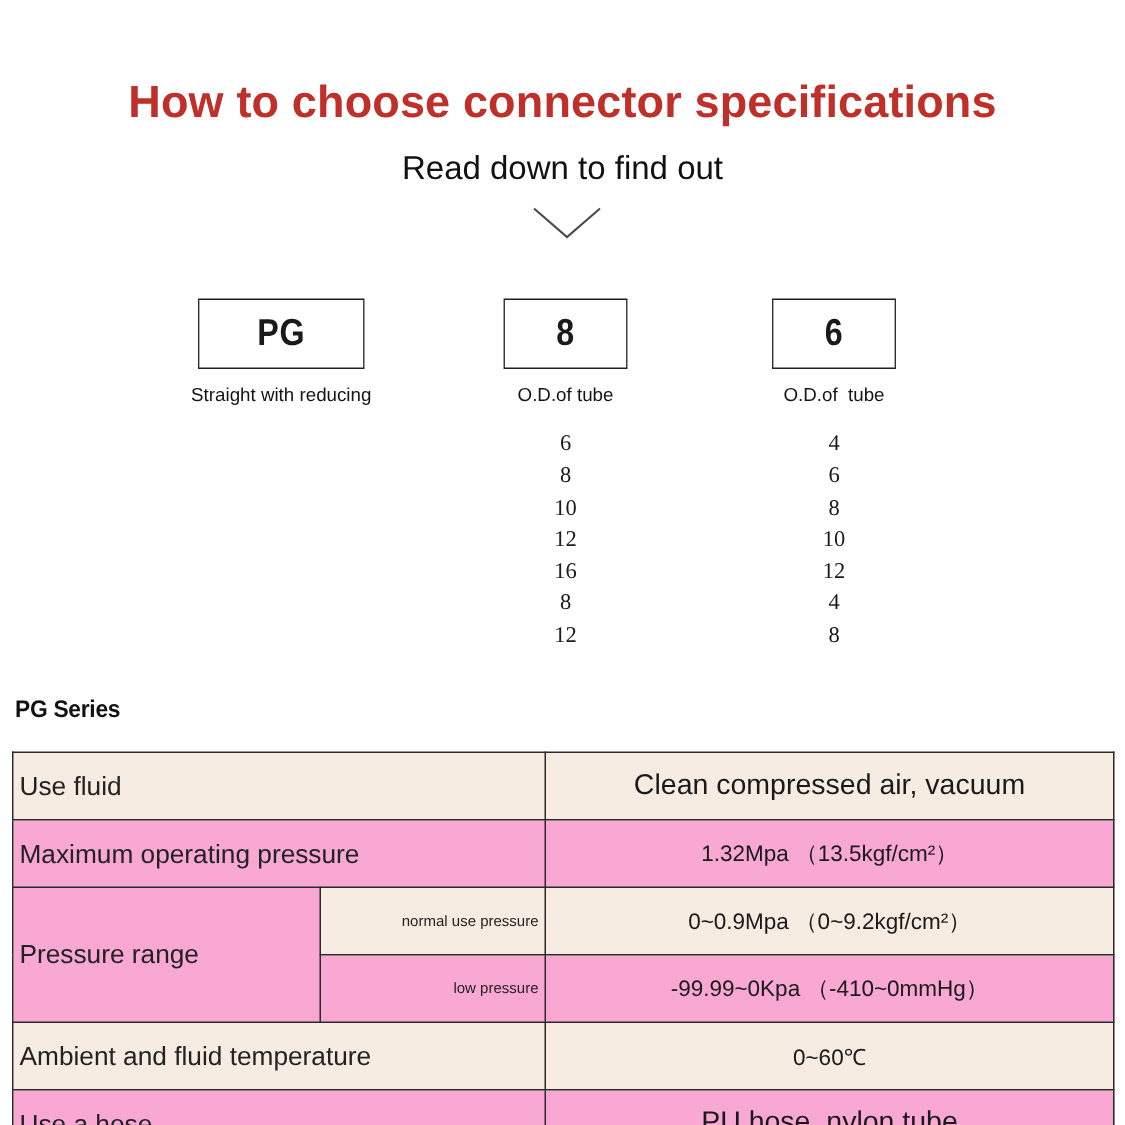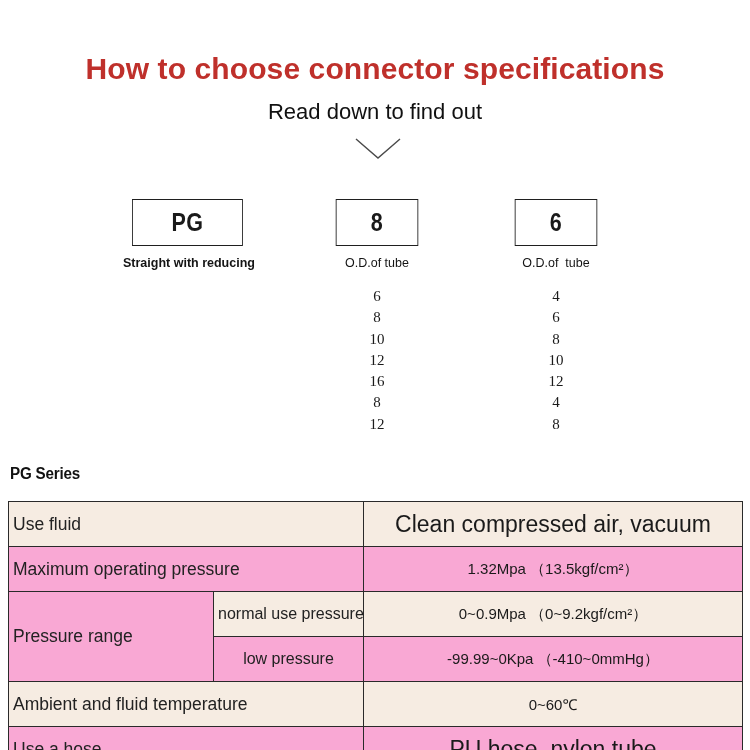--- a/index.html
+++ b/index.html
@@ -79,21 +79,21 @@
   .code-box.b2 { left: 508px; width: 96px;  }
 
   .code-caption {
     position: absolute;
     top: 256px;
     text-align: center;
     font-size: 12.5px;
     color: #141414;
     white-space: pre;
   }
-  .code-caption.c0 { left: 123px; width: 129px; font-weight: bold; }
+  .code-caption.c0 { left: 123px; width: 129px; }
   .code-caption.c1 { left: 329px; width: 96px; }
   .code-caption.c2 { left: 508px; width: 96px; }
 
   
   .opt-col {
     position: absolute;
     top: 286px;
     text-align: center;
     font-family: "Liberation Serif", serif;
     font-size: 15px;
@@ -136,32 +136,32 @@
   .tint { background: #f6ece2; }
   .plain { background: #f9a8d4; }
 
   .lbl {
     font-size: 17.5px;
     color: #222222;
     padding-left: 13px;
     white-space: nowrap;
   }
   .sublbl {
-    font-size: 16px;
+    font-size: 10px;
     color: #222222;
-    text-align: center;
+    text-align: right;
     white-space: nowrap;
   }
   .val {
     text-align: center;
     font-size: 15px;
     color: #1a1a1a;
     white-space: nowrap;
   }
-  .val.big { font-size: 23px; }
+  .val.big { font-size: 19px; }
 </style>
 </head>
 <body>
 
 <div class="page-title">How to choose connector specifications</div>
 <div class="page-subtitle">Read down to find out</div>
 
 <div class="chevron">
   <svg width="46" height="26" viewBox="0 0 46 26" xmlns="http://www.w3.org/2000/svg">
     <polyline points="1,3 23,22 45,3" fill="none" stroke="#4a4a4a" stroke-width="1.4"></polyline>

